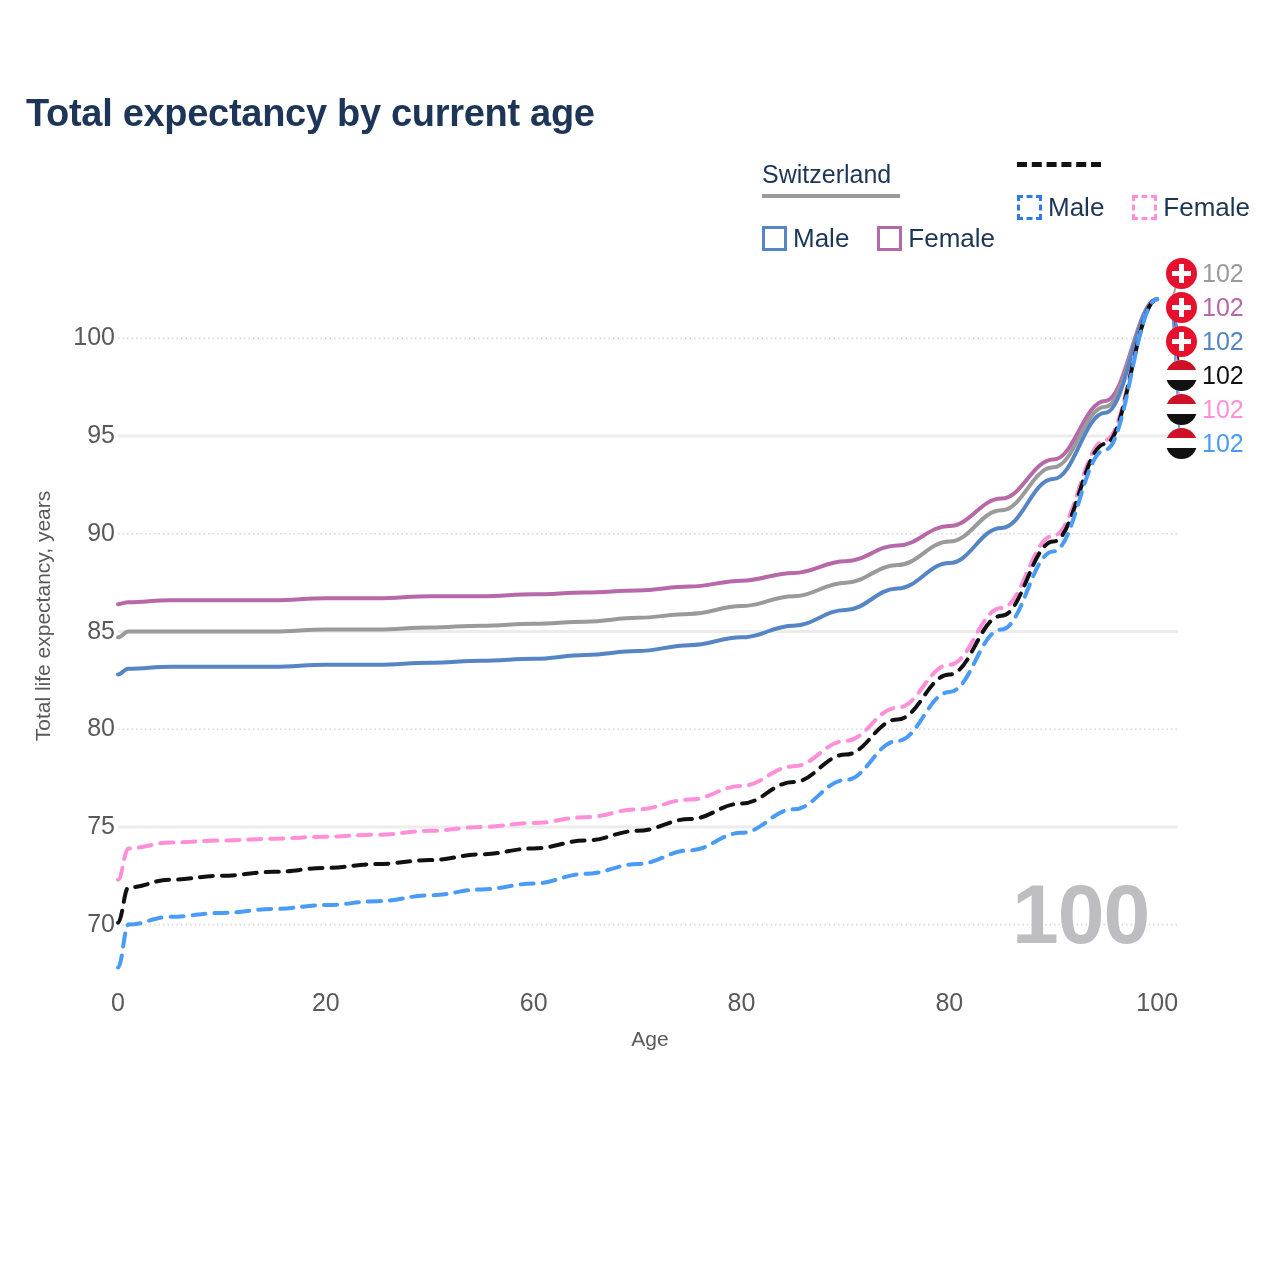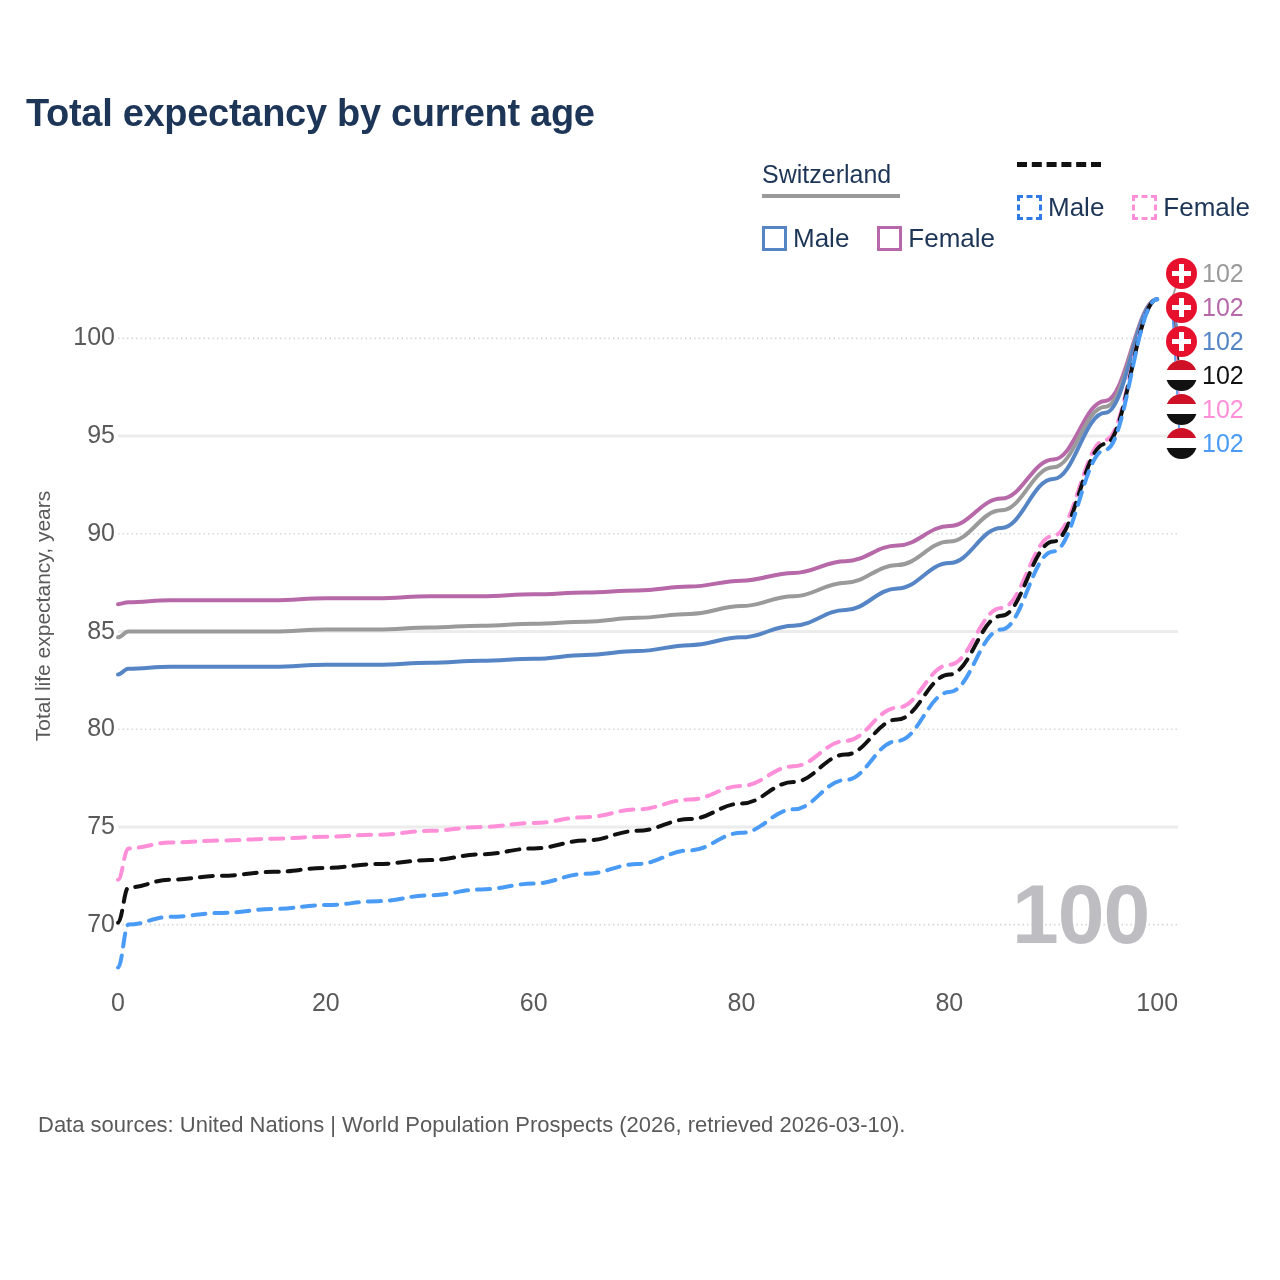--- a/index.html
+++ b/index.html
@@ -113,20 +113,21 @@
         <div class="lg-item">
           <span class="lg-swatch d-pink"></span>
           <span class="lg-label">Female</span>
         </div>
       </div>
     </div>
   </div>
 
   <div class="plot-wrap">
     <div class="axis-ylabel">Total life expectancy, years</div>
+    <div class="axis-xlabel">Age</div>
     <div id="yticks">
         <div class="ytick" style="top: 924.608px;">70</div>
         <div class="ytick" style="top: 826.905px;">75</div>
         <div class="ytick" style="top: 729.203px;">80</div>
         <div class="ytick" style="top: 631.5px;">85</div>
         <div class="ytick" style="top: 533.797px;">90</div>
         <div class="ytick" style="top: 436.095px;">95</div>
         <div class="ytick" style="top: 338.392px;">100</div>
       </div>
     <div id="xticks">
@@ -182,16 +183,15 @@
         <span class="flag ye"></span>
         <span class="endval" style="color: rgb(255, 143, 216);">102</span>
       </div>
       <div class="endlabel">
         <span class="flag ye"></span>
         <span class="endval" style="color: rgb(74, 155, 245);">102</span>
       </div>
     </div>
 
   <div style="position:absolute;left:38px;top:1108px;font-size:22px;color:#5a5a5a;line-height:1.55;">
-    <div>Data sources: United Nations | World Population Prospects (2026, retrieved 2026-03-10).</div>
   </div>
 
 </div>
 
 </body></html>

